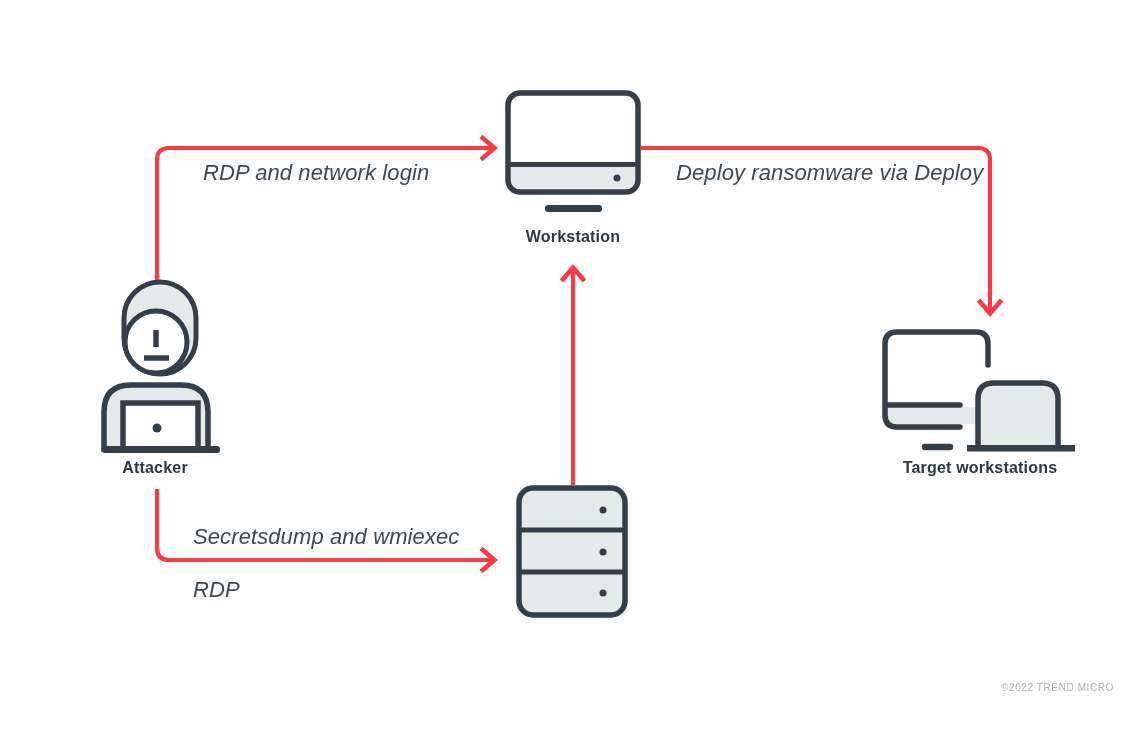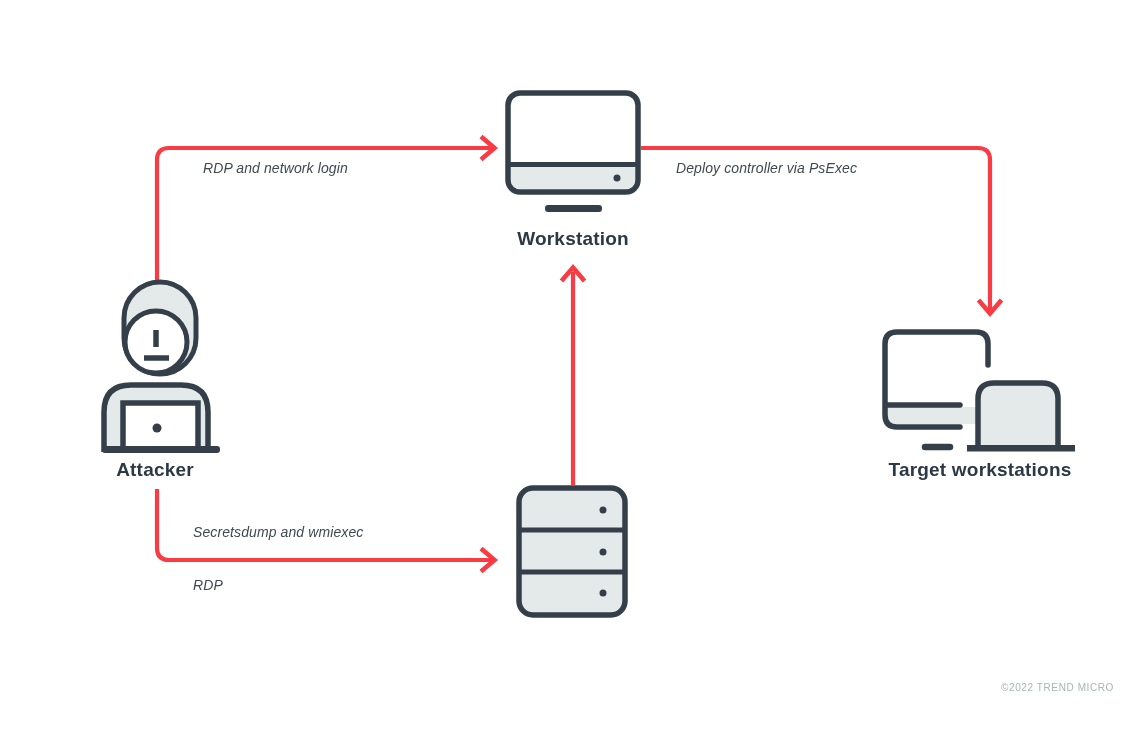--- a/index.html
+++ b/index.html
@@ -10,29 +10,29 @@
     height: 730px;
     background: #ffffff;
     font-family: "Liberation Sans", sans-serif;
     overflow: hidden;
   }
   .abs { position: absolute; }
   .node-label {
     position: absolute;
     width: 240px;
     text-align: center;
-    font-size: 19px;
+    font-size: 16px;
     font-weight: bold;
     color: #2c3844;
     letter-spacing: 0.2px;
   }
   .edge-label {
     position: absolute;
     font-style: italic;
-    font-size: 14px;
+    font-size: 22px;
     color: #3e4952;
     letter-spacing: 0.1px;
     white-space: nowrap;
   }
   .edge-label.centered { text-align: left; width: 240px; white-space: nowrap; }
   .edge-label .line { display: block; line-height: 26px; }
   #copyright {
     position: absolute;
     right: 32px;
     top: 682px;
@@ -118,21 +118,21 @@
     <path d="M 100 122 V 74 Q 100 58 116 58 H 164 Q 180 58 180 74 V 122" fill="none" stroke="#343f49" stroke-width="5.5"></path>
     <rect x="89" y="120" width="108" height="6.5" fill="#343f49"></rect>
   </svg>
 
   <div class="node-label" style="left:35px; top:459px;text-align:center;">Attacker</div>
   <div class="node-label" style="left:453px; top:228px;">Workstation</div>
   <div class="node-label" style="left:860px; top:459px;">Target workstations</div>
 
   <div class="edge-label" style="left:203px; top:160px;">RDP and network login</div>
 
-  <div class="edge-label" style="left:676px; top:160px;">Deploy controller via PsExec</div>
+  <div class="edge-label" style="left:676px; top:160px;">Deploy ransomware via Deploy</div>
 
   <div class="edge-label" style="left:594px; top:356px;">
   </div>
 
   <div class="edge-label centered" style="left:193px; top:524px;">Secretsdump and wmiexec</div>
   <div class="edge-label centered" style="left:193px; top:577px;">RDP</div>
 
   <div id="copyright">©2022 TREND MICRO</div>
 
 </div>

